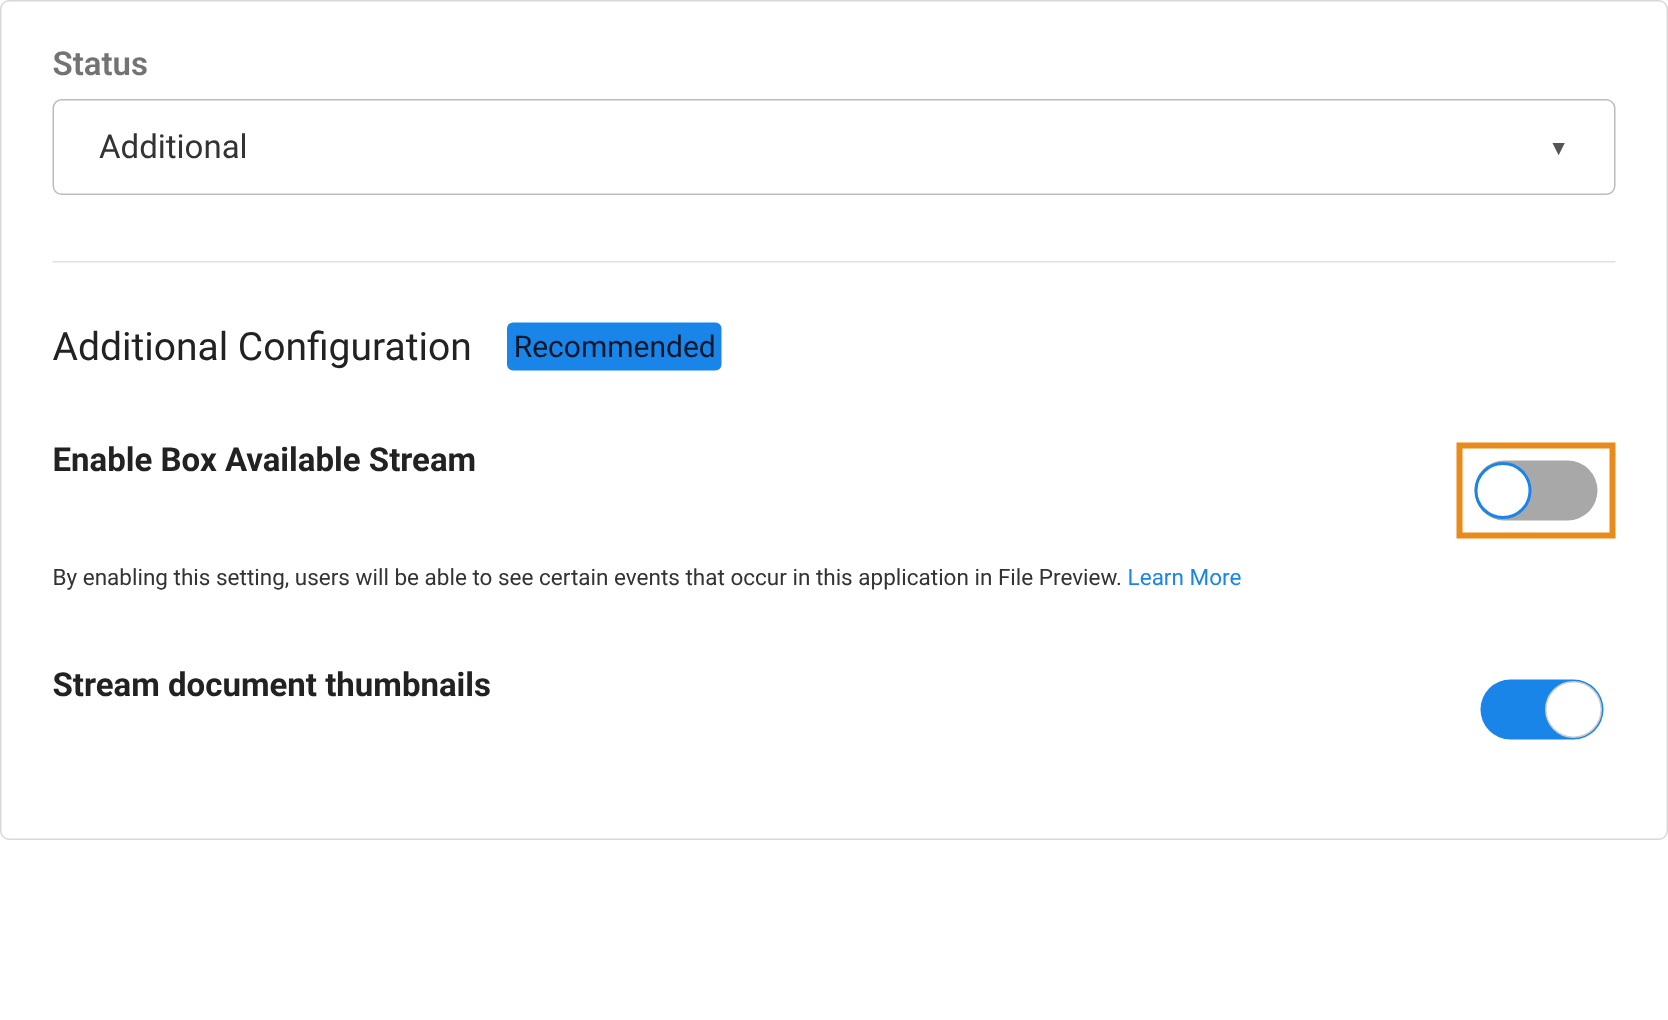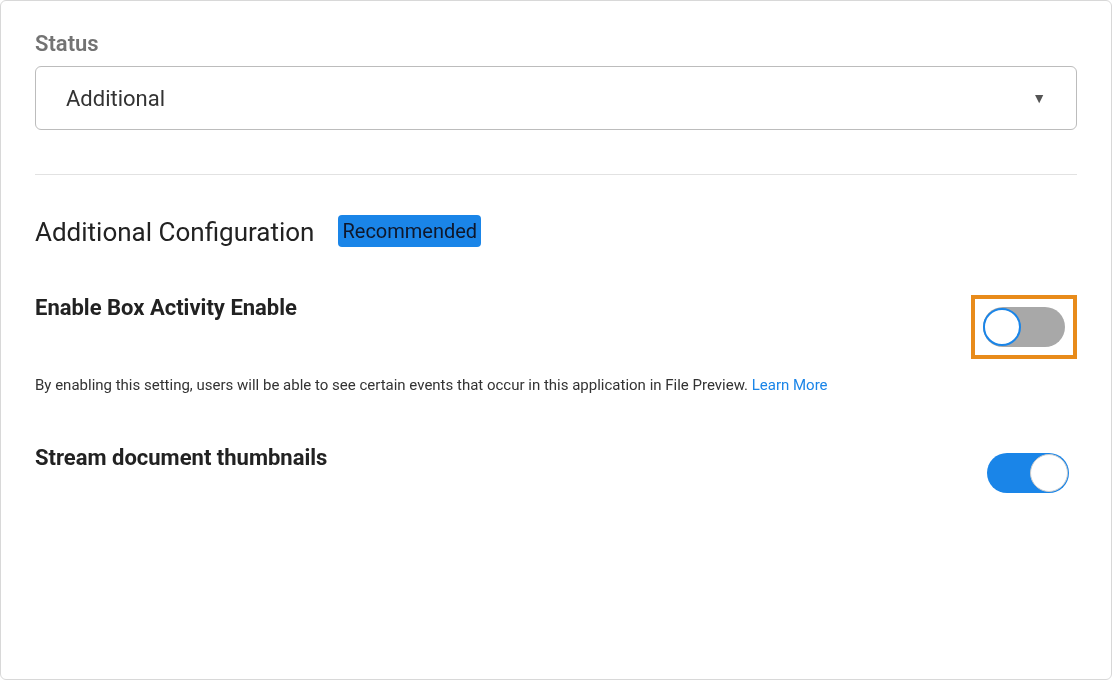--- a/index.html
+++ b/index.html
@@ -3,21 +3,21 @@
   <meta charset="utf-8">
   <style>
     * { box-sizing: border-box; margin: 0; padding: 0; }
     body {
       font-family: -apple-system, BlinkMacSystemFont, "Segoe UI", Roboto, Helvetica, Arial, sans-serif;
       background: #fff;
       padding: 0;
     }
     .panel {
       width: 1112px;
-      height: 680px;
+      height: 560px;
       border: 1px solid #d8d8d8;
       border-radius: 6px;
       padding: 30px 34px;
       background: #fff;
     }
     .status-label {
       color: #737373;
       font-size: 22px;
       font-weight: 600;
       margin-bottom: 10px;
@@ -129,21 +129,21 @@
 
   <hr class="divider">
 
   <div class="section-header">
     <div class="section-title">Additional Configuration</div>
     <div class="badge">Recommended</div>
   </div>
 
   <div class="setting-block">
     <div class="setting-row">
-      <div class="setting-title">Enable Box Activity Enable</div>
+      <div class="setting-title">Enable Box Available Stream</div>
       <div class="toggle-wrap highlight">
         <div class="toggle off">
           <div class="knob"></div>
         </div>
       </div>
     </div>
     <div class="setting-desc">
       <span>By enabling this setting, users will be able to see certain events that occur in this application in File Preview. </span><span class="link">Learn More</span>
     </div>
   </div>

